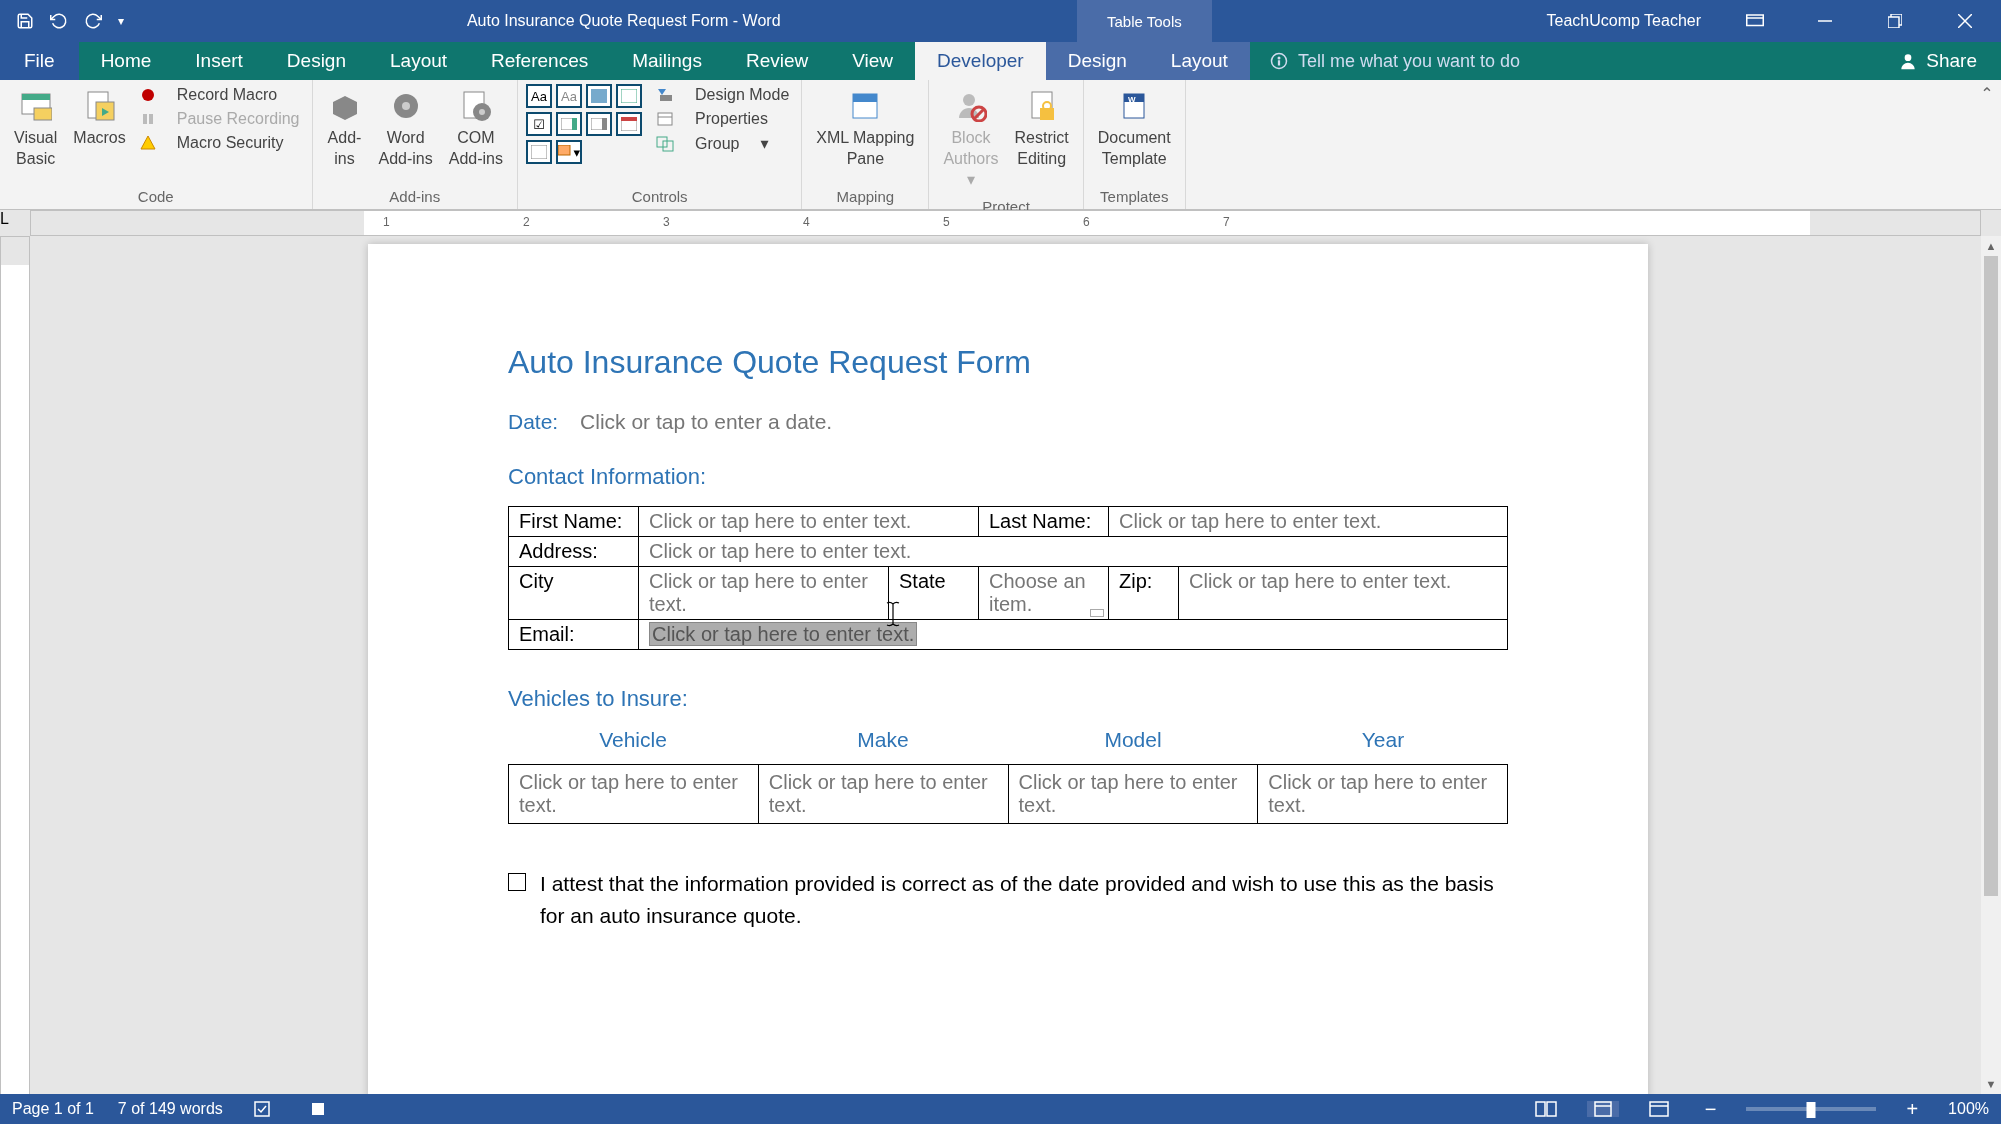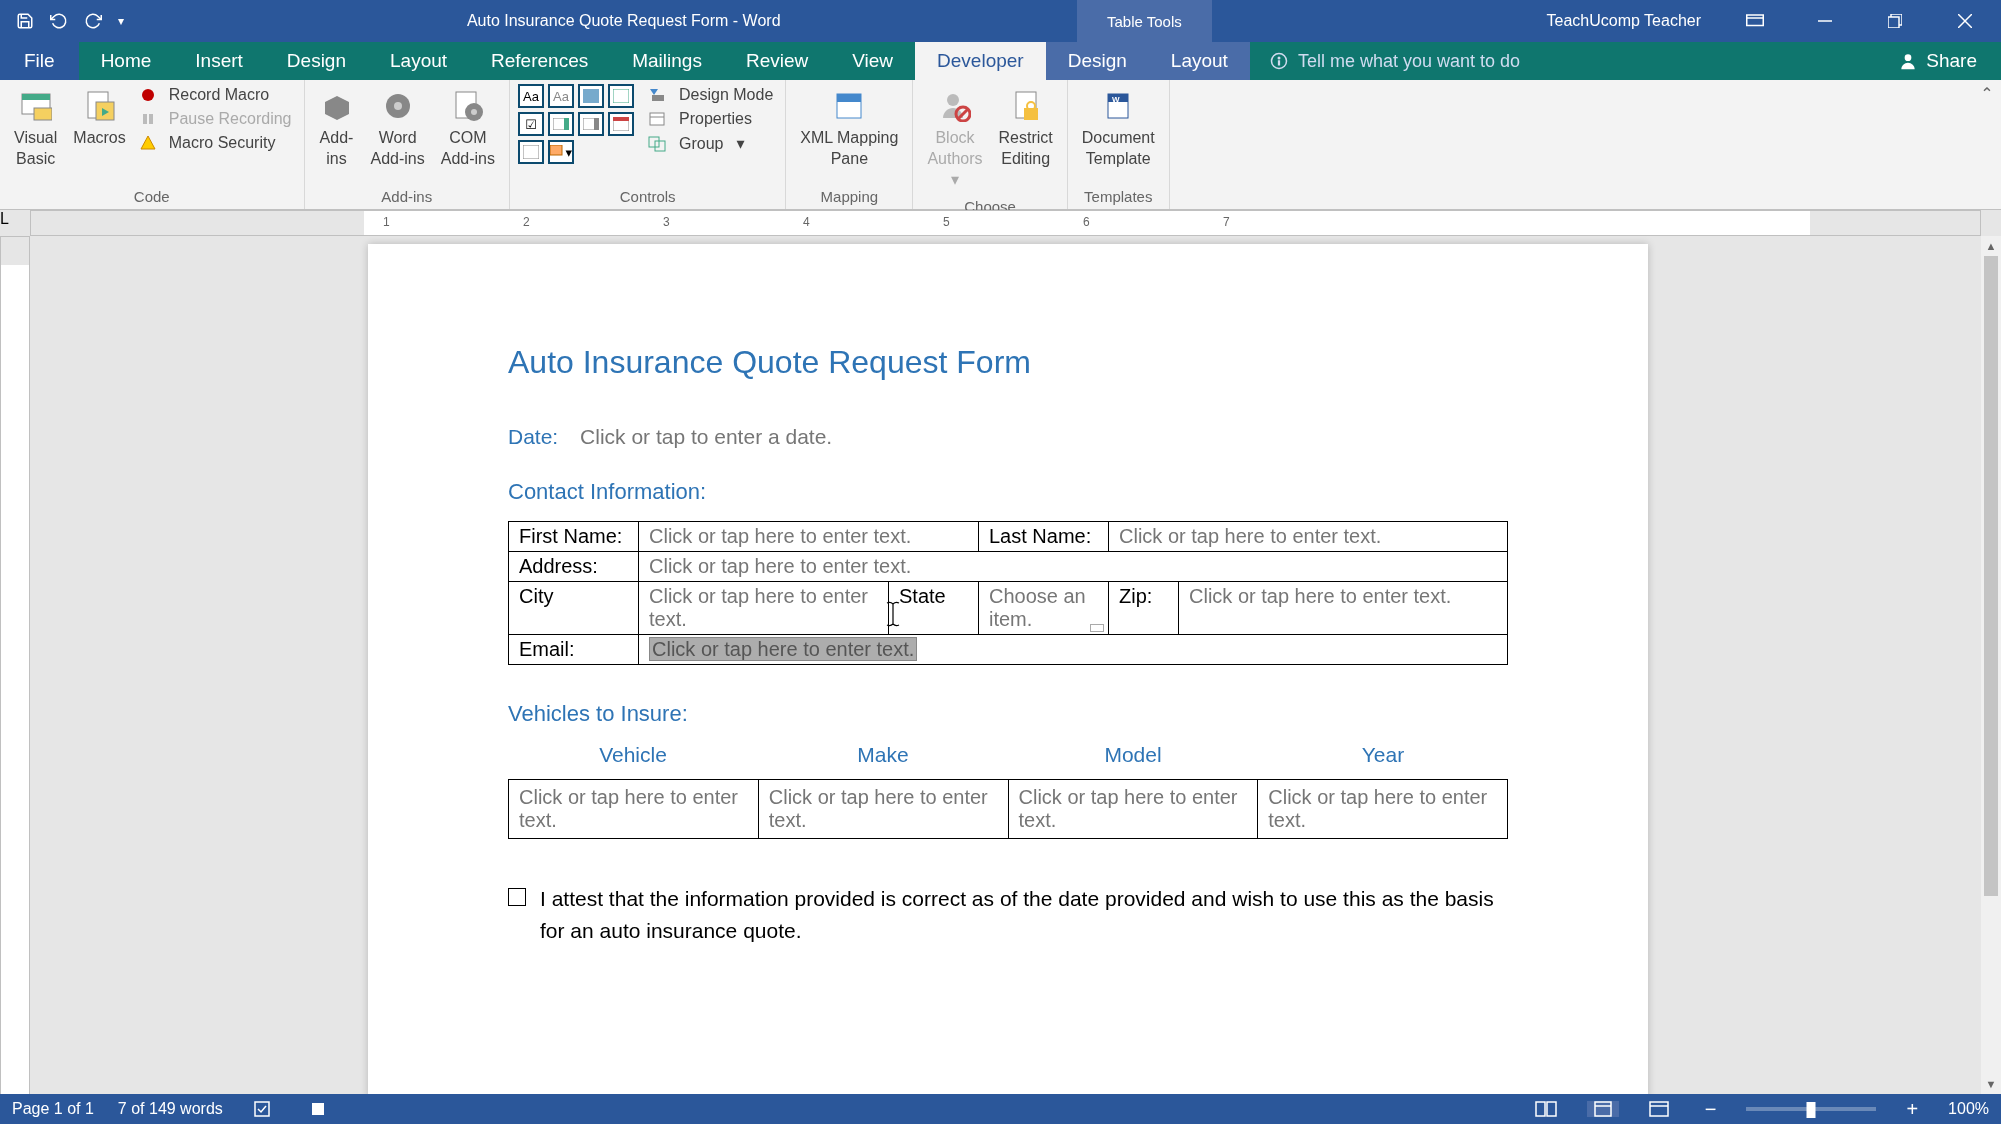--- a/index.html
+++ b/index.html
@@ -26,42 +26,42 @@
 .share-btn { padding: 0 24px; display: flex; align-items: center; gap: 8px; }
 
 
 .ribbon { background: #f3f3f3; height: 130px; display: flex; border-bottom: 1px solid #c0c0c0; }
 .rgroup { border-right: 1px solid #d8d8d8; display: flex; flex-direction: column; padding: 4px 8px 0 8px; }
 .rgroup-body { flex: 1; display: flex; align-items: flex-start; gap: 4px; }
 .rgroup-label { text-align: center; font-size: 15px; color: #666; padding: 4px 0; }
 .big-btn { display: flex; flex-direction: column; align-items: center; justify-content: flex-start; padding: 4px 6px; font-size: 16px; color: #444; text-align: center; line-height: 1.3; }
 .big-btn .icon-box { width: 36px; height: 36px; margin-bottom: 4px; display: flex; align-items: center; justify-content: center; }
 .small-row { display: flex; flex-direction: column; gap: 2px; font-size: 16px; color: #444; }
-.small-item { display: flex; align-items: center; gap: 13px; padding: 2px 4px; }
+.small-item { display: flex; align-items: center; gap: 21px; padding: 2px 4px; }
 .small-item.disabled { color: #aaa; }
 .ctrl-cell { width: 26px; height: 24px; border: 2px solid #0c4a6e; background: #fff; display: flex; align-items: center; justify-content: center; font-size: 13px; }
 .ribbon-collapse { width: 28px; display: flex; align-items: flex-start; justify-content: center; padding-top: 4px; color: #666; }
 
 
 .ruler-area { display: flex; background: #e6e6e6; height: 26px; }
 .ruler-corner { width: 30px; }
 .ruler-h { flex: 1; background: #fff; border: 1px solid #c0c0c0; position: relative; font-size: 11px; color: #666; margin-right: 20px; overflow: hidden; }
 .ruler-h .shade-left { position: absolute; left: 0; top: 0; bottom: 0; width: 333px; background: #e6e6e6; }
 .ruler-h .shade-right { position: absolute; right: 0; top: 0; bottom: 0; width: 170px; background: #e6e6e6; }
 .ruler-tick { position: absolute; top: 4px; font-size: 12px; }
 
 
 .doc-area { display: flex; height: 862px; }
 .ruler-v { width: 30px; background: #fff; border: 1px solid #c0c0c0; margin-top: 0; position: relative; }
 .ruler-v .shade-top { position: absolute; left:0; right:0; top:0; height: 28px; background: #e6e6e6; }
 .doc-scroll { flex: 1; background: #e6e6e6; overflow: hidden; display: flex; justify-content: flex-start; padding-left: 338px; }
 .page { width: 1280px; background: #fff; box-shadow: 0 0 8px rgba(0,0,0,0.2); padding: 100px 140px 40px 140px; margin-top: 8px; }
 
 
-.doc-h1 { color: #2e74b5; font-size: 32px; font-weight: 400; margin-bottom: 44px; }
+.doc-h1 { color: #2e74b5; font-size: 32px; font-weight: 400; margin-bottom: 29px; }
 .doc-label { color: #2e74b5; font-size: 22px; margin-bottom: 16px; }
 .date-row { margin-bottom: 30px; font-size: 21px; }
 .date-row .k { color: #2e74b5; margin-right: 16px; }
 .date-row .v { color: #767676; }
 table.form { border-collapse: collapse; width: 100%; font-size: 20px; margin-bottom: 36px; }
 table.form td { border: 1px solid #000; padding: 3px 10px; vertical-align: top; }
 .ph { color: #767676; }
 .vehicle-headers { display: flex; color: #2e74b5; font-size: 21px; margin-bottom: 12px; justify-content: center; }
 .vehicle-headers > div { flex: 1; text-align: center; }
 table.vehicles { border-collapse: collapse; width: 100%; font-size: 20px; margin-bottom: 44px; }
@@ -363,21 +363,21 @@
             <svg width="32" height="32">
               <rect x="6" y="2" width="20" height="26" fill="#fff" stroke="#888"></rect>
               <rect x="14" y="18" width="14" height="12" fill="#f5c040"></rect>
               <rect x="17" y="12" width="8" height="8" rx="4" fill="none" stroke="#f5c040" stroke-width="2"></rect>
             </svg>
           </div>
           <span style="white-space:pre-line">Restrict
 Editing</span>
         </div>
     </div>
-    <div class="rgroup-label">Choose</div>
+    <div class="rgroup-label">Protect</div>
   </div>
 
   <div class="rgroup">
     <div class="rgroup-body">
       <div class="big-btn">
           <div class="icon-box">
             <svg width="32" height="32">
               <rect x="6" y="4" width="20" height="24" fill="#fff" stroke="#2b579a"></rect>
               <rect x="6" y="4" width="20" height="8" fill="#2b579a"></rect>
               <text x="10" y="12" fill="#fff" font-size="8" font-weight="bold">W</text>

